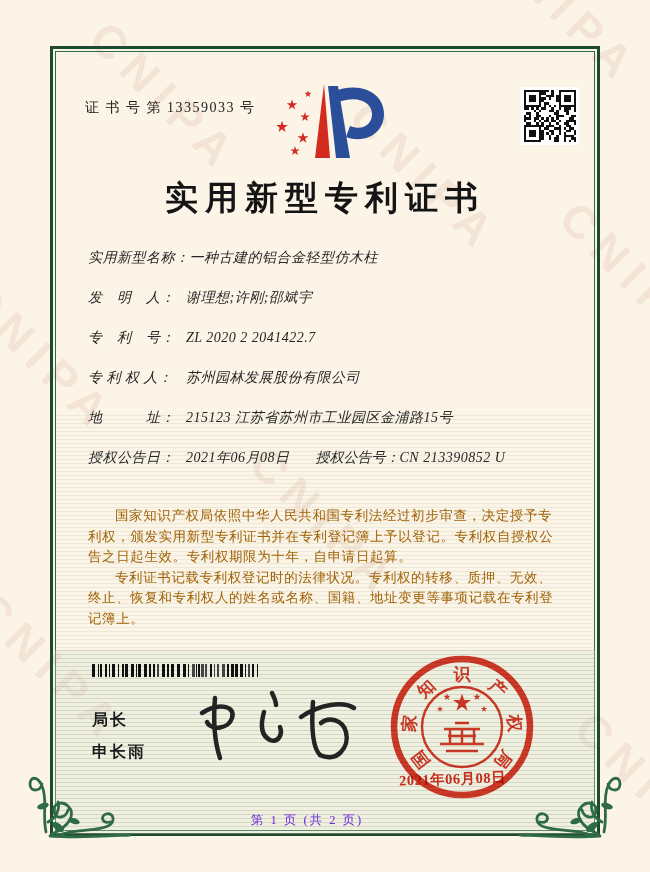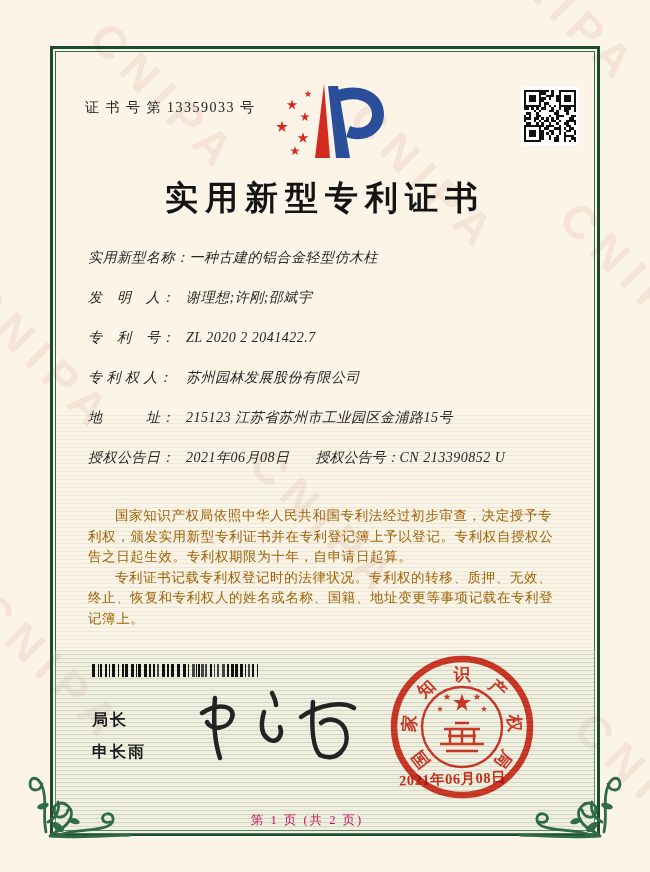--- a/index.html
+++ b/index.html
@@ -49,21 +49,21 @@
     font-weight:bold;font-size:16px;color:#1c1c1c;letter-spacing:2px;}
   .signer-title{top:710px;font-family:Liberation Mono, monospace;}
   .signer-name{top:742px;}
   .signature{position:absolute;left:185px;top:682px;width:180px;height:105px;}
   .seal{position:absolute;left:352px;top:617px;width:220px;height:220px;
     mix-blend-mode:multiply;opacity:.95;}
   .seal-date{position:absolute;left:399px;top:769px;width:150px;white-space:nowrap;
     font-weight:bold;font-size:14.5px;color:var(--seal);letter-spacing:.5px;
     transform:rotate(-2deg);mix-blend-mode:multiply;}
   .page-info{position:absolute;left:0;top:812px;width:614px;text-align:center;
-    font-size:12.5px;letter-spacing:2px;color:#be185d;}
+    font-size:12.5px;letter-spacing:2px;color:#6d28d9;}
   .footer-note{position:absolute;left:0;top:849px;width:614px;text-align:center;
     font-size:13.5px;letter-spacing:3px;color:#3f3f3f;}
   .ornament{position:absolute;top:748px;width:120px;height:105px;}
   .ornament-left{left:12px;}
   .ornament-right{left:518px;transform:scaleX(-1);}
 </style>
 </head>
 <body>
 
 <div class="page">

